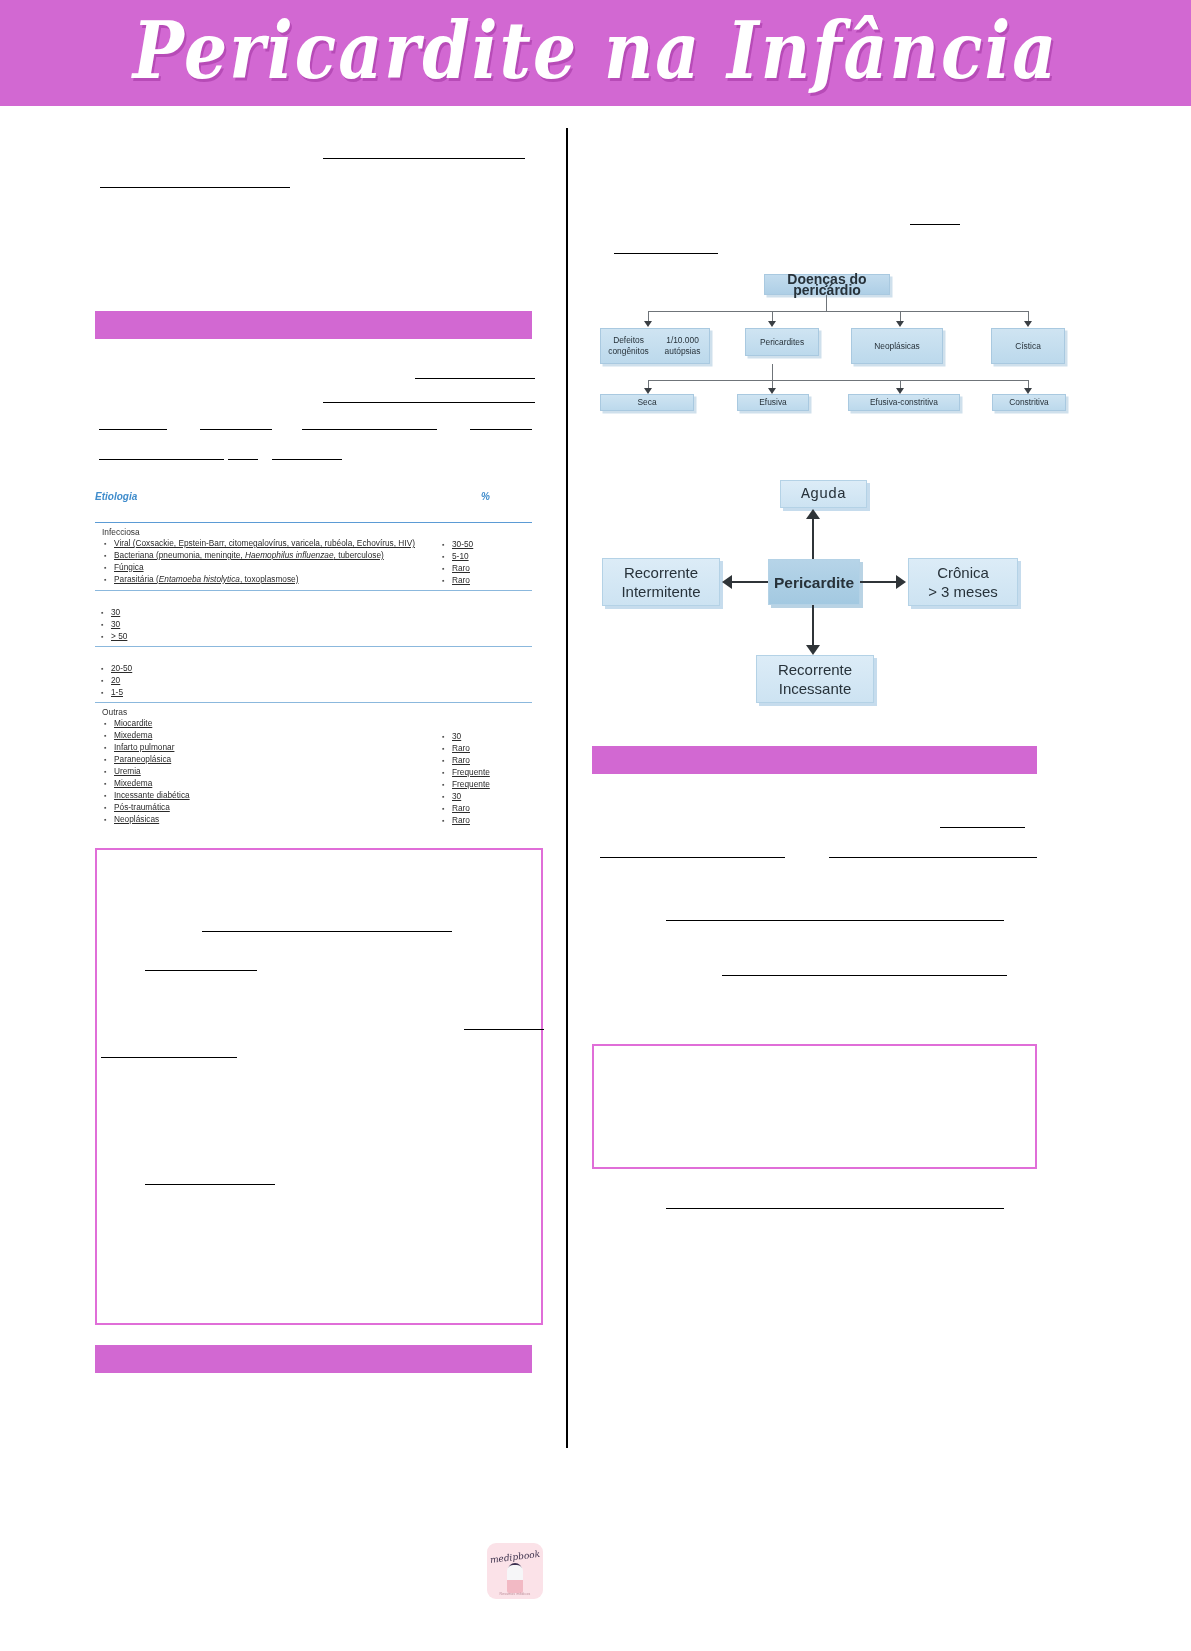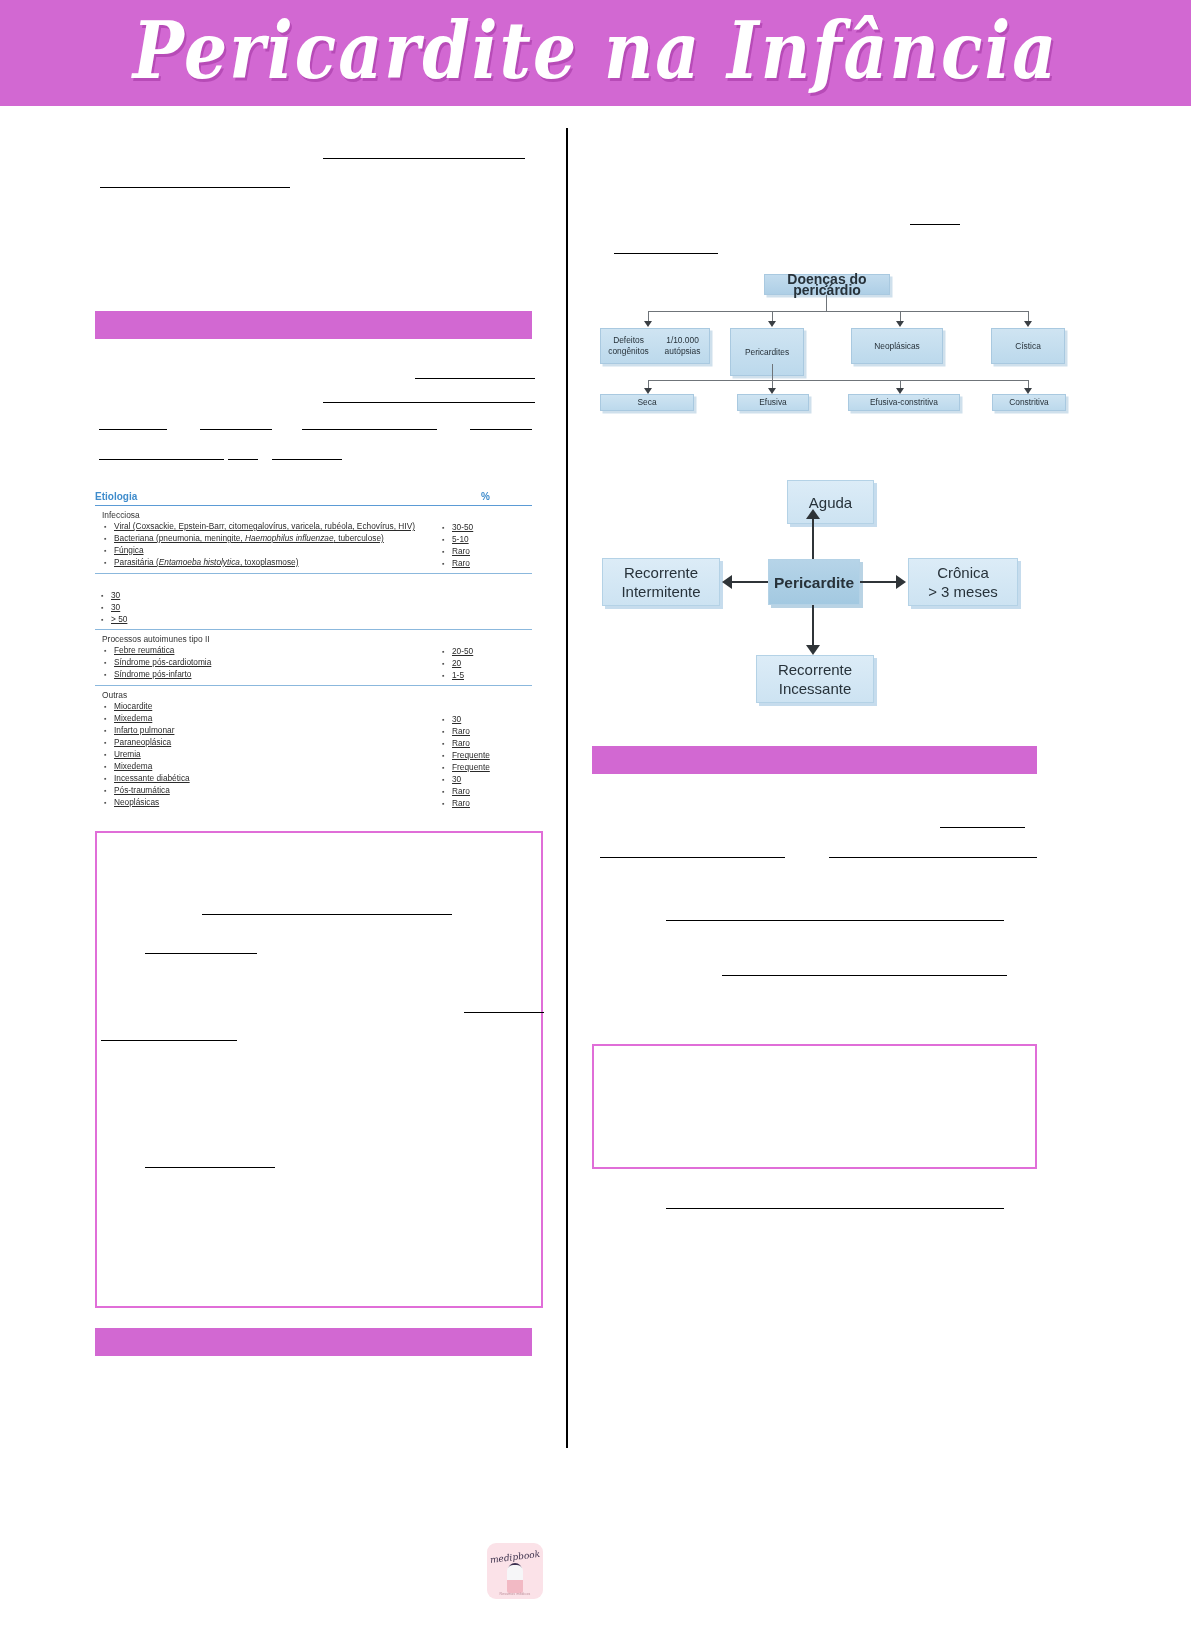--- a/index.html
+++ b/index.html
@@ -27,21 +27,21 @@
 
   
   .blank{border-bottom:1.6px solid #000;height:1px;display:block;}
 
   
   .pinkbox{border:2.2px solid #e06ed8;background:#fff;box-sizing:border-box;}
 
   
   .etable{width:437px;font-size:8.2px;color:#2b2b2b;}
   .et-head{display:flex;justify-content:space-between;align-items:flex-end;
-           border-bottom:1.4px solid #5b9bd5;padding-bottom:3px;}
+           border-bottom:1.4px solid #5b9bd5;padding-bottom:20px;font-style:italic;}
   .et-head span{color:#3f8ccc;font-size:10px;font-weight:600;}
   .et-head .pct{margin-right:42px;}
   .et-grp{display:flex;justify-content:space-between;border-bottom:1.2px solid #8bb8dd;
           padding:4px 0 3px 0;}
   .et-grp:last-child{border-bottom:none;}
   .et-left{width:330px;}
   .et-right{width:96px;}
   .grp-title{font-size:8.4px;color:#333;padding-left:7px;margin-bottom:1px;}
   .et-li{display:flex;align-items:flex-start;line-height:11.6px;padding-left:9px;}
   .et-li .bul{width:10px;color:#555;font-size:7px;line-height:12px;}
@@ -179,35 +179,20 @@
                 <span class="bul">▪</span>
                 <span class="txt">30</span>
               </div>
               <div class="et-li">
                 <span class="bul">▪</span>
                 <span class="txt">&gt; 50</span>
               </div>
             </div>
           </div>
           <div class="et-grp">
-            <div class="et-left">
-              <div class="grp-title">Processos autoimunes tipo II</div>
-              <div class="et-li">
-                <span class="bul">▪</span>
-                <span class="txt">Febre reumática</span>
-              </div>
-              <div class="et-li">
-                <span class="bul">▪</span>
-                <span class="txt">Síndrome pós-cardiotomia</span>
-              </div>
-              <div class="et-li">
-                <span class="bul">▪</span>
-                <span class="txt">Síndrome pós-infarto</span>
-              </div>
-            </div>
             <div class="et-right">
               <div style="height: 12px;"></div>
               <div class="et-li">
                 <span class="bul">▪</span>
                 <span class="txt">20-50</span>
               </div>
               <div class="et-li">
                 <span class="bul">▪</span>
                 <span class="txt">20</span>
               </div>
@@ -325,21 +310,21 @@
       <div class="lnk v" style="left:436px;top:45px;height:11px;"></div>
       <div class="arw" style="left:52px;top:55px;"></div>
       <div class="arw" style="left:176px;top:55px;"></div>
       <div class="arw" style="left:304px;top:55px;"></div>
       <div class="arw" style="left:432px;top:55px;"></div>
 
       <div class="node" style="left:8px;top:62px;width:110px;height:36px;flex-direction:row;">
         <span>Defeitos congênitos</span>
         <span>1/10.000 autópsias</span>
       </div>
-      <div class="node" style="left:138px;top:62px;width:74px;height:48px;text-align:right;">Pericardites</div>
+      <div class="node" style="left:153px;top:62px;width:74px;height:28px;text-align:right;">Pericardites</div>
       <div class="node" style="left:259px;top:62px;width:92px;height:36px;">Neoplásicas</div>
       <div class="node" style="left:399px;top:62px;width:74px;height:36px;">Cística</div>
 
       <div class="lnk v" style="left:180px;top:98px;height:16px;"></div>
       <div class="lnk h" style="left:56px;top:114px;width:380px;"></div>
       <div class="lnk v" style="left:56px;top:114px;height:9px;"></div>
       <div class="lnk v" style="left:180px;top:114px;height:9px;"></div>
       <div class="lnk v" style="left:308px;top:114px;height:9px;"></div>
       <div class="lnk v" style="left:436px;top:114px;height:9px;"></div>
       <div class="arw" style="left:52px;top:122px;"></div>
@@ -347,21 +332,21 @@
       <div class="arw" style="left:304px;top:122px;"></div>
       <div class="arw" style="left:432px;top:122px;"></div>
 
       <div class="node" style="left:8px;top:128px;width:94px;height:17px;">Seca</div>
       <div class="node" style="left:145px;top:128px;width:72px;height:17px;">Efusiva</div>
       <div class="node" style="left:256px;top:128px;width:112px;height:17px;">Efusiva-constritiva</div>
       <div class="node" style="left:400px;top:128px;width:74px;height:17px;">Constritiva</div>
     </div>
 
     <div class="diag2" style="margin-top:62px;">
-      <div class="n2" style="left:195px;top:7px;width:87px;height:44px;">Aguda</div>
+      <div class="n2" style="left:188px;top:7px;width:87px;height:28px;font-family:Liberation Mono, monospace;">Aguda</div>
 
       <div class="ar v" style="left:220px;top:44px;height:42px;"></div>
       <div class="tip up" style="left:214px;top:36px;"></div>
 
       <div class="n2" style="left:10px;top:85px;width:118px;height:48px;flex-direction:column;">
         <span>Recorrente</span>
         <span>Intermitente</span>
       </div>
 
       <div class="ar h" style="left:140px;top:108px;width:36px;"></div>

